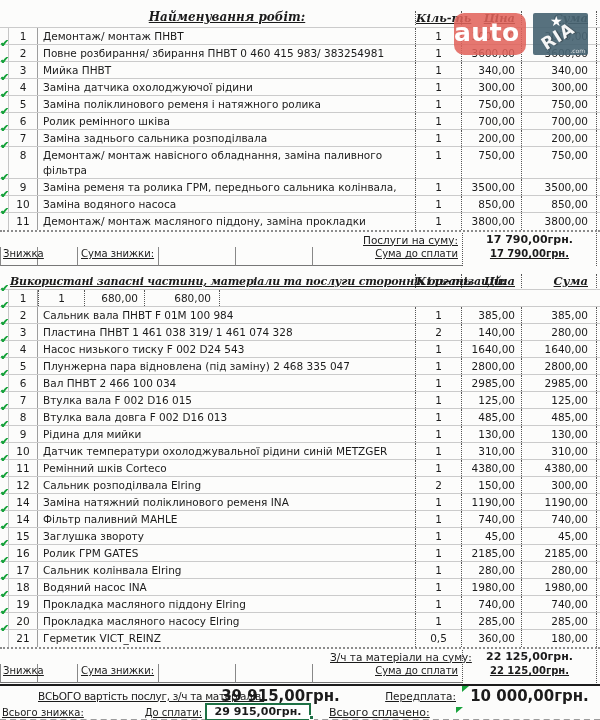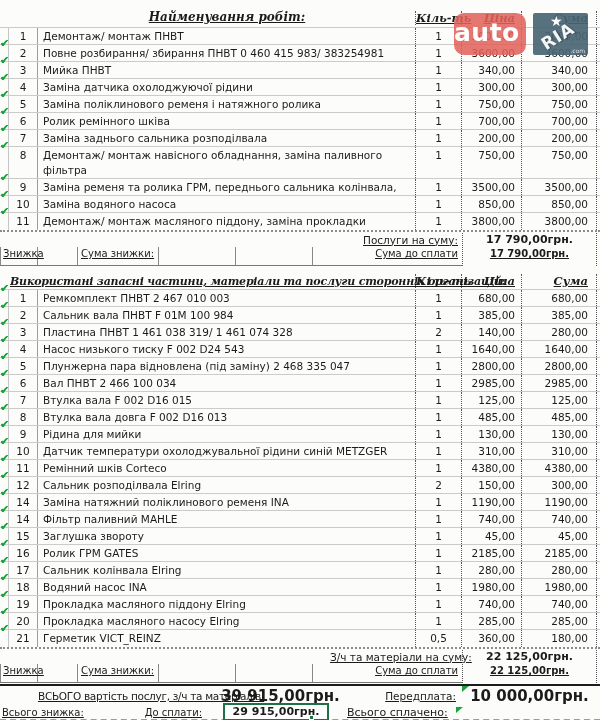--- a/index.html
+++ b/index.html
@@ -60,21 +60,21 @@
   .g-sp1   { width:38px; }
   .g-label { width:180px; font-size:10.5px; letter-spacing:-0.3px; text-decoration:underline; white-space:nowrap; }
   .g-big   { width:125px; text-align:center; font-weight:bold; font-size:15px; white-space:nowrap; }
   .g-plab  { width:119px; text-align:right; font-size:10.5px; text-decoration:underline; padding-right:6px; position:relative; white-space:nowrap; }
   .g-big2  { width:135px; text-align:center; font-weight:bold; font-size:15px; white-space:nowrap; }
 
   .frow { height:16px; align-items:center; position:relative; border-bottom:2px dashed #9b9b9b; }
   .f-a { width:95px;  padding-left:2px; font-size:10px; text-decoration:underline; white-space:nowrap; }
   .f-b { width:110px; text-align:right; font-size:10px; text-decoration:underline; padding-right:3px; white-space:nowrap; }
   .f-sel { width:106px; height:18px; border:2px solid #1e7145; background:#fff; text-align:center;
-           font-weight:bold; font-size:11px; line-height:14px; position:relative;margin-left:18px; }
+           font-weight:bold; font-size:11px; line-height:14px; position:relative; }
   .f-sp { width:18px; }
   .f-c { width:110px; font-size:11px; text-decoration:underline; white-space:nowrap; }
   .handle { position:absolute; right:-4px; bottom:-4px; width:5px; height:5px; background:#1e7145; border:1px solid #fff; }
 
   .flag { position:absolute; width:0; height:0; border-top:6px solid #18a33c; border-right:7px solid transparent; z-index:4; }
   .flag1 { left:462px; top:686px; }
   .flag2 { left:456px; top:707px; }
 
   
   .wm { position:absolute; top:13px; left:454px; display:flex; gap:7px; z-index:5; }
@@ -224,21 +224,20 @@
     <div class="c-qty colhead title-serif">Кіль-ть</div>
     <div class="c-price colhead title-serif">Ціна</div>
     <div class="c-sum colhead title-serif">Сума</div>
   </div>
 
   <div class="rows">
 
       <div class="row">
         <span class="tick">✔</span>
         <div class="c-num">1</div>
-        <div class="c-desc">Ремкомплект ПНВТ 2 467 010 003</div>
         <div class="c-qty">1</div>
         <div class="c-price">680,00</div>
         <div class="c-sum">680,00</div>
       </div>
 
       <div class="row">
         <span class="tick">✔</span>
         <div class="c-num">2</div>
         <div class="c-desc">Сальник вала ПНВТ F 01M 100 984</div>
         <div class="c-qty">1</div>

